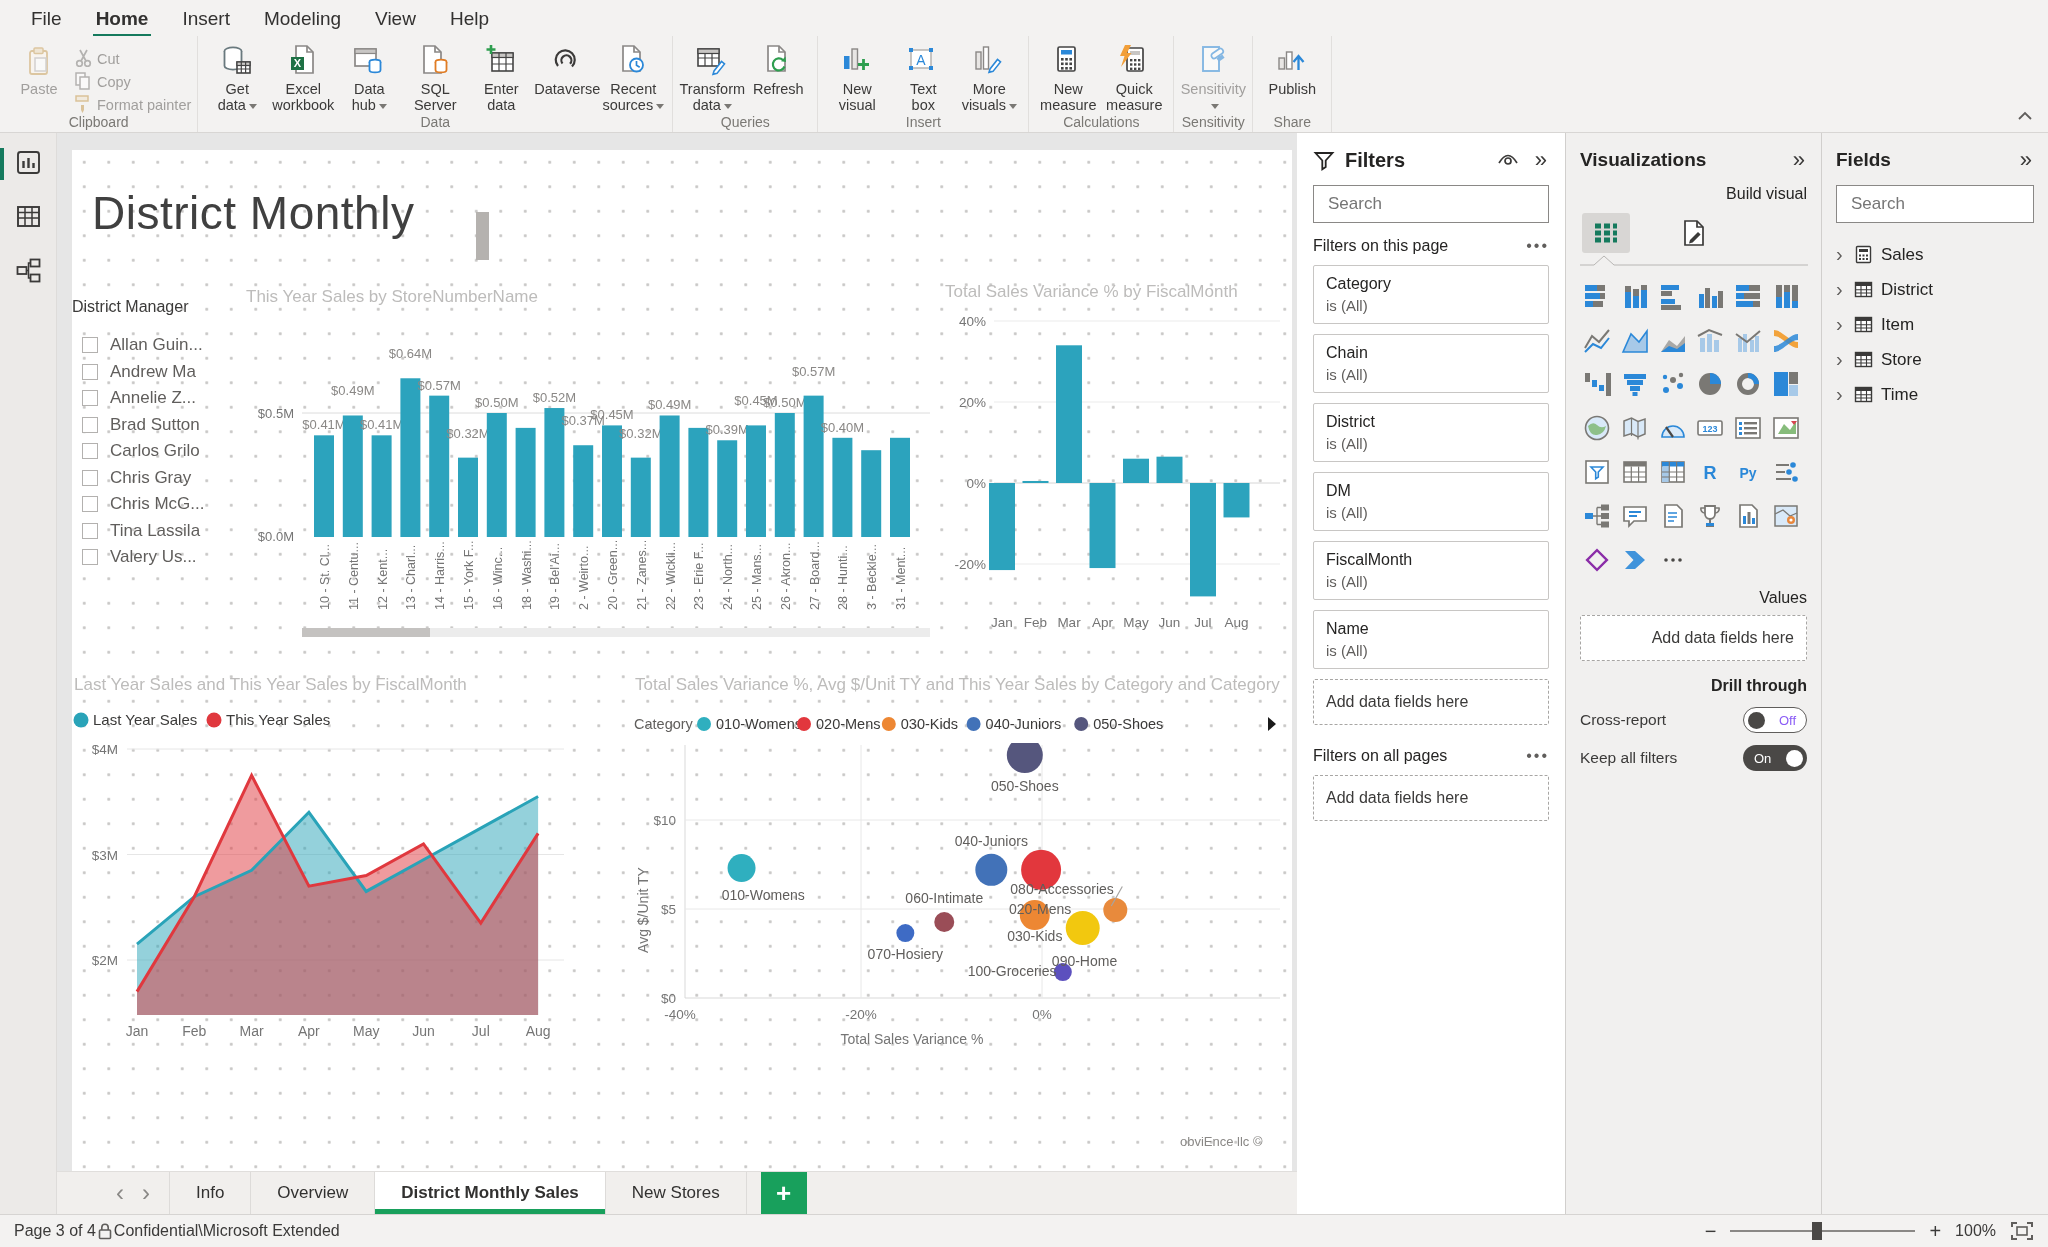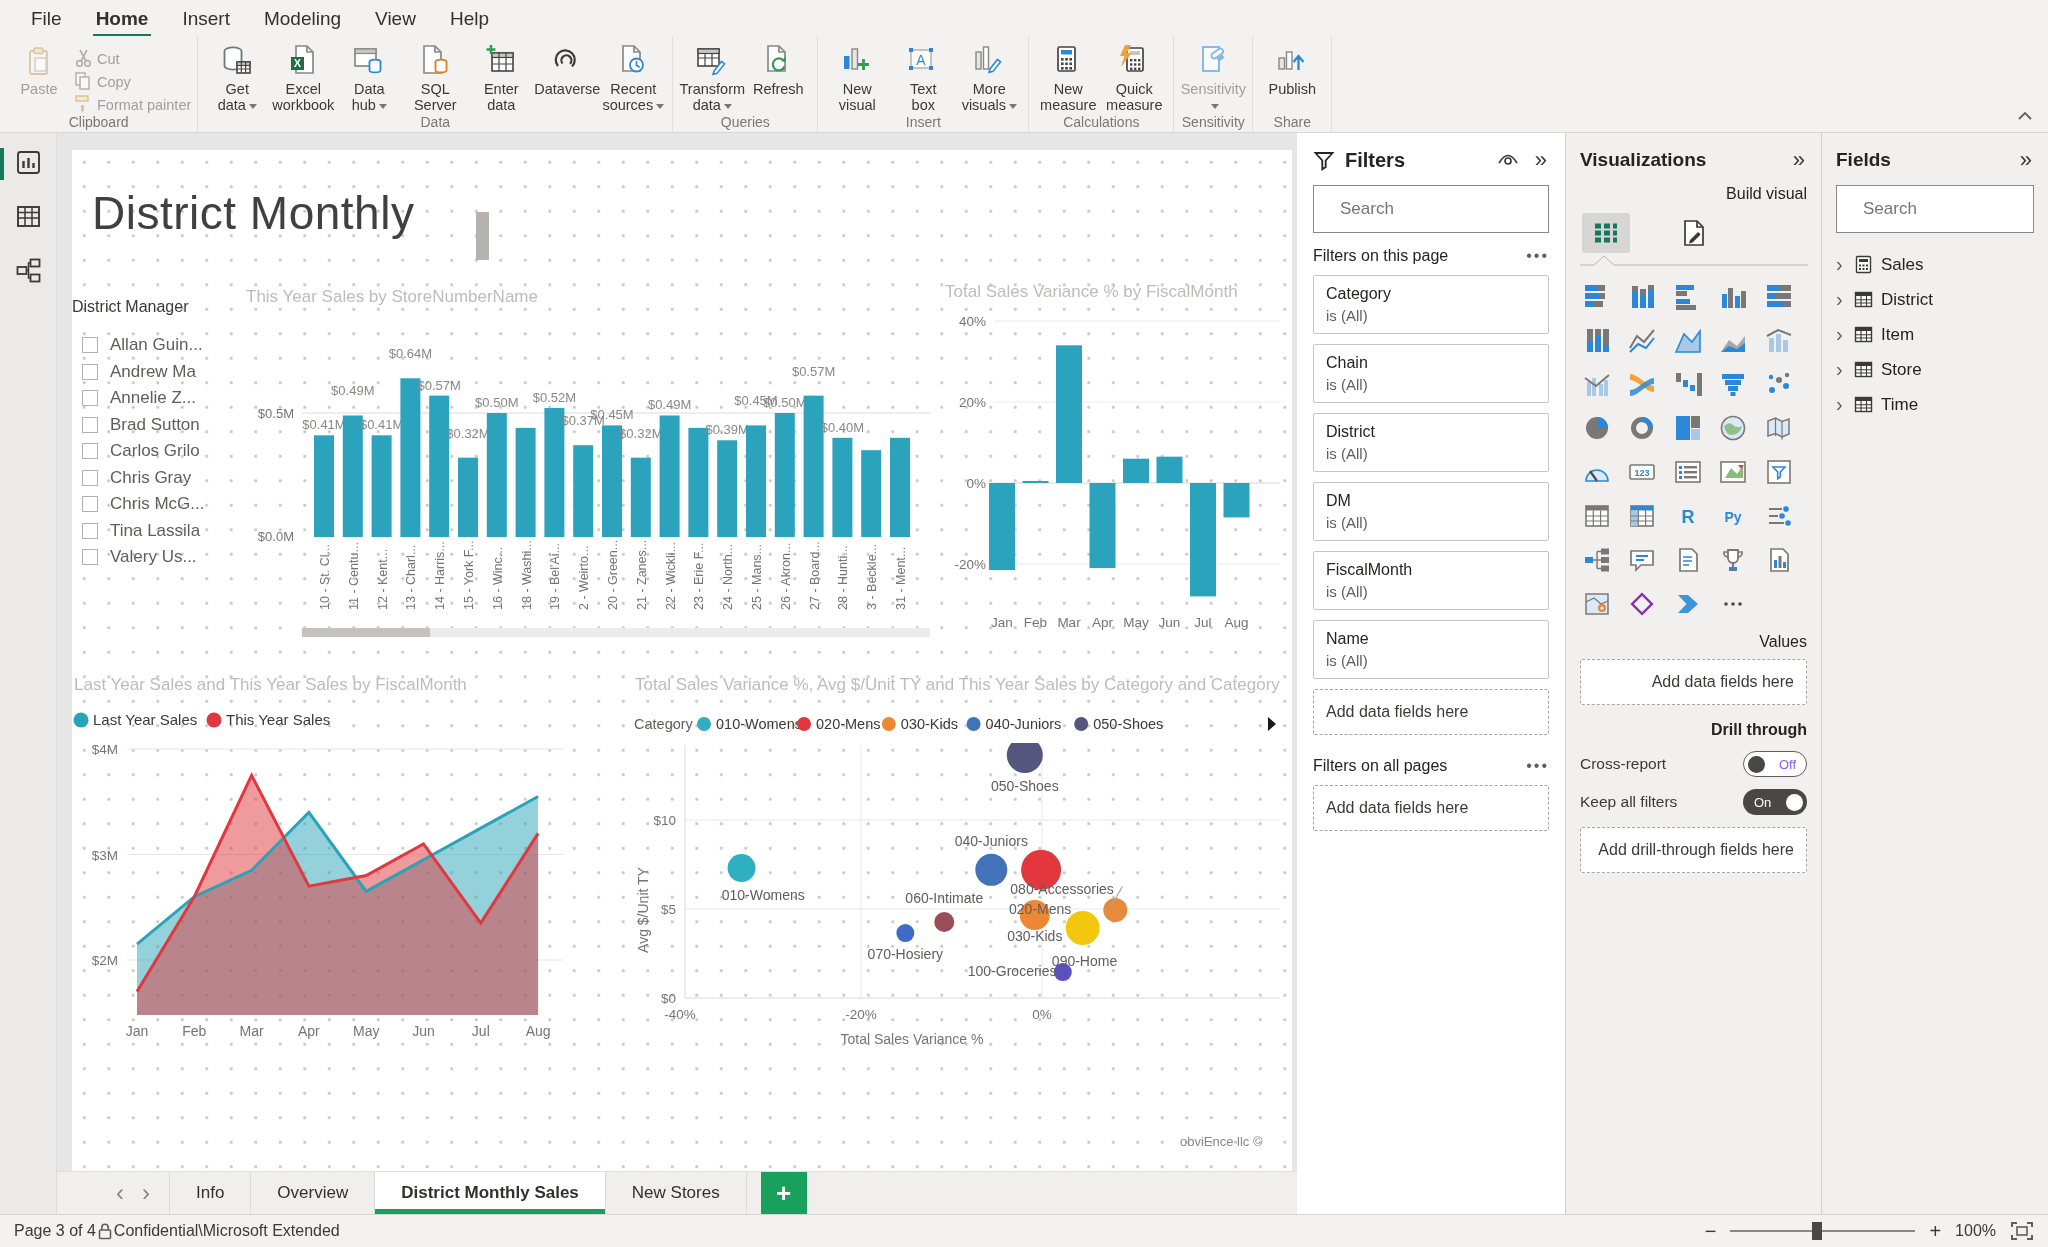--- a/index.html
+++ b/index.html
@@ -55,34 +55,34 @@
   .ptab.active:after{content:"";position:absolute;left:0;right:0;bottom:0;height:5px;background:#18a05c;}
   #newpage-btn{width:46px;background:#18a05c;color:#fff;display:flex;align-items:center;justify-content:center;font-size:26px;font-weight:700;cursor:pointer;margin-left:14px;}
   
   .pane{height:100%;position:relative;overflow:hidden;}
   #filters-pane{width:269px;background:#fff;border-right:1px solid #d1cfcd;padding:10px 16px;}
   #viz-pane{width:256px;background:#f1f0ef;border-right:1px solid #d1cfcd;padding:10px 14px;text-align:right;}
   #fields-pane{width:226px;background:#f1f0ef;padding:10px 14px;}
   .pane-head{display:flex;align-items:center;font-size:20px;font-weight:700;color:#252423;margin:4px 0 12px;}
   .pane-head .spacer{flex:1;}
   .chev2{font-size:22px;color:#3b3a39;font-weight:400;cursor:pointer;padding:0 2px;}
-  .searchbox{display:flex;align-items:center;height:48px;border:1px solid #8a8886;background:#fff;padding:0 16px;margin-bottom:14px;}
+  .searchbox{display:flex;align-items:center;height:38px;border:1px solid #8a8886;background:#fff;padding:0 4px;margin-bottom:14px;}
   .searchbox input{border:none;outline:none;flex:1;font-size:17px;font-family:inherit;color:#323130;background:transparent;margin-left:8px;}
   .section-head{display:flex;align-items:center;font-size:16px;color:#252423;margin:10px 0 10px;}
   .dots3{margin-left:auto;color:#605e5c;letter-spacing:2px;font-size:16px;cursor:pointer;}
   .fcard{border:1px solid #c8c6c4;border-radius:2px;background:#fff;padding:9px 12px;margin-bottom:10px;cursor:pointer;}
   .fcard .fname{font-size:16px;color:#252423;margin-bottom:4px;}
   .fcard .fcond{font-size:15px;color:#605e5c;}
   .addbox{border:1px dashed #a8a6a4;border-radius:2px;background:#fff;padding:13px 12px;font-size:16px;color:#3b3a39;margin-bottom:10px;}
   
   .viz-sub{font-size:16px;color:#252423;margin:2px 0 8px;}
   #build-tabs{display:flex;align-items:center;gap:44px;padding:2px 2px 0;}
   #build-tab-visual{width:48px;height:40px;background:#d8d6d4;border-radius:3px;display:flex;align-items:center;justify-content:center;cursor:pointer;}
   #build-tab-format{width:40px;height:40px;display:flex;align-items:center;justify-content:center;cursor:pointer;}
-  #viz-grid{display:grid;grid-template-columns:repeat(5,1fr);row-gap:14px;margin-top:10px;}
+  #viz-grid{display:grid;grid-template-columns:repeat(6,1fr);row-gap:14px;margin-top:10px;}
   .vz-cell{width:34px;height:30px;display:flex;align-items:center;justify-content:center;cursor:pointer;}
   .toggle-row{display:flex;align-items:center;margin:12px 0;font-size:15.5px;color:#3b3a39;}
   .toggle-row .spacer{flex:1;}
   .tg{width:64px;height:26px;border-radius:13px;position:relative;font-size:13px;}
   .tg.off{border:1px solid #605e5c;background:#fff;color:#8b5cf6;}
   .tg.off .knob{position:absolute;left:4px;top:3.5px;width:17px;height:17px;border-radius:50%;background:#4a4846;}
   .tg.off .tgt{position:absolute;right:10px;top:5px;}
   .tg.on{background:#4a4846;color:#fff;}
   .tg.on .knob{position:absolute;right:4px;top:4.5px;width:17px;height:17px;border-radius:50%;background:#fff;}
   .tg.on .tgt{position:absolute;left:11px;top:6px;}
@@ -1029,21 +1029,20 @@
           </span>
       </div>
       <div class="toggle-row">
         <span>Keep all filters</span>
           <span class="spacer"></span>
         <span class="tg on">
             <span class="tgt">On</span>
             <span class="knob"></span>
           </span>
       </div>
-      <div class="addbox">Add drill-through fields here</div>
     </div>
 
     <div id="fields-pane" class="pane">
       <div class="pane-head" style="font-size:19px;">
         <span>Fields</span>
         <span class="spacer"></span>
         <span class="chev2">»</span>
       </div>
       <div class="searchbox">
         <svg width="18" height="18" viewBox="0 0 18 18">

